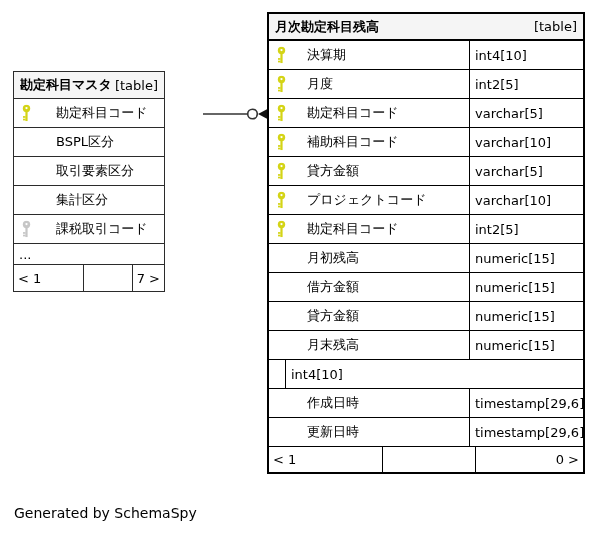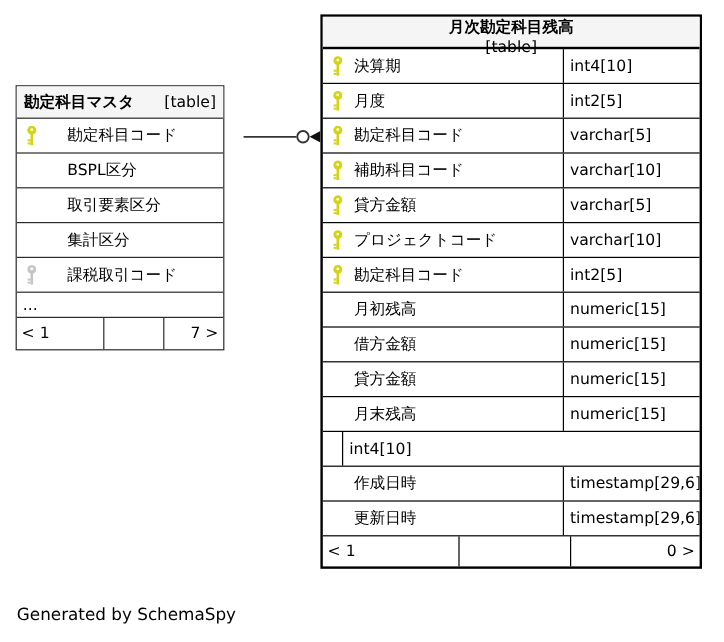--- a/index.html
+++ b/index.html
@@ -5,44 +5,44 @@
   * { margin:0; padding:0; box-sizing:border-box; }
   html,body { background:#fff; }
   body {
     width:603px; height:535px; position:relative; overflow:hidden;
     font-family:"DejaVu Sans", sans-serif; color:#000;
   }
   .canvas { position:absolute; inset:0; }
   svg.edges { position:absolute; left:0; top:0; pointer-events:none; }
 
   .tbl { position:absolute; background:#fff; }
-  .tbl-left  { left:13px;  top:71px; width:174px; border:1px solid #2b2b2b; }
+  .tbl-left  { left:13px;  top:71px; width:152px; border:1px solid #2b2b2b; }
   .tbl-right { left:267px; top:12px; width:318px; border:2px solid #000; }
 
   .tbl-header {
     display:flex; justify-content:space-between; align-items:center;
     background:#f5f5f5; padding:0 6px; font-size:13px;
   }
   .tbl-left  .tbl-header { height:27px; border-bottom:1px solid #2b2b2b; }
-  .tbl-right .tbl-header { height:27px; border-bottom:2px solid #000;flex-direction:column; }
+  .tbl-right .tbl-header { height:27px; border-bottom:2px solid #000; }
   .tbl-title { font-weight:bold; white-space:nowrap; }
   .tbl-tag { white-space:nowrap; }
 
   .col-row { position:relative; display:flex; align-items:stretch; }
   .tbl-left  .col-row { height:29px; border-bottom:1px solid #2b2b2b; }
   .tbl-right .col-row { height:29px; border-bottom:1px solid #000; }
   .key-slot {
     position:absolute; left:7px; top:50%; transform:translateY(-50%);
     width:12px; height:17px; line-height:0;
   }
   .col-name {
     font-size:13px; display:flex; align-items:center; white-space:nowrap;
   }
   .tbl-left  .col-name { padding-left:42px; }
-  .tbl-right .col-name { padding-left:26px; flex:0 0 184px; width:184px; overflow:hidden; }
+  .tbl-right .col-name { padding-left:38px; flex:0 0 184px; width:184px; overflow:hidden; }
   .col-type {
     font-size:13px; display:flex; align-items:center; white-space:nowrap;
     border-left:1px solid #000; padding-left:5px; flex:1; overflow:hidden;margin-left:16px;
   }
 
   .ellipsis-row {
     height:21px; border-bottom:1px solid #2b2b2b;
     display:flex; align-items:center; padding-left:5px; font-size:13px;
   }
 

